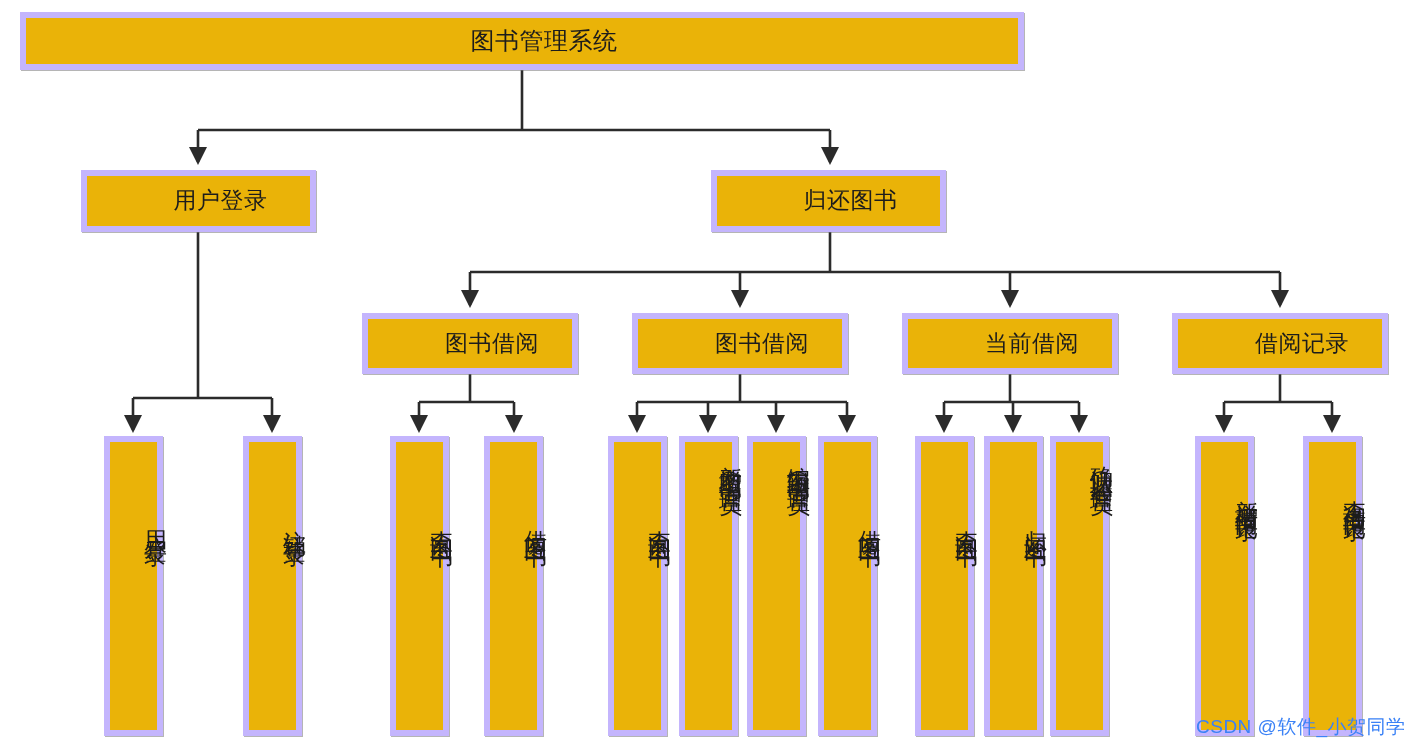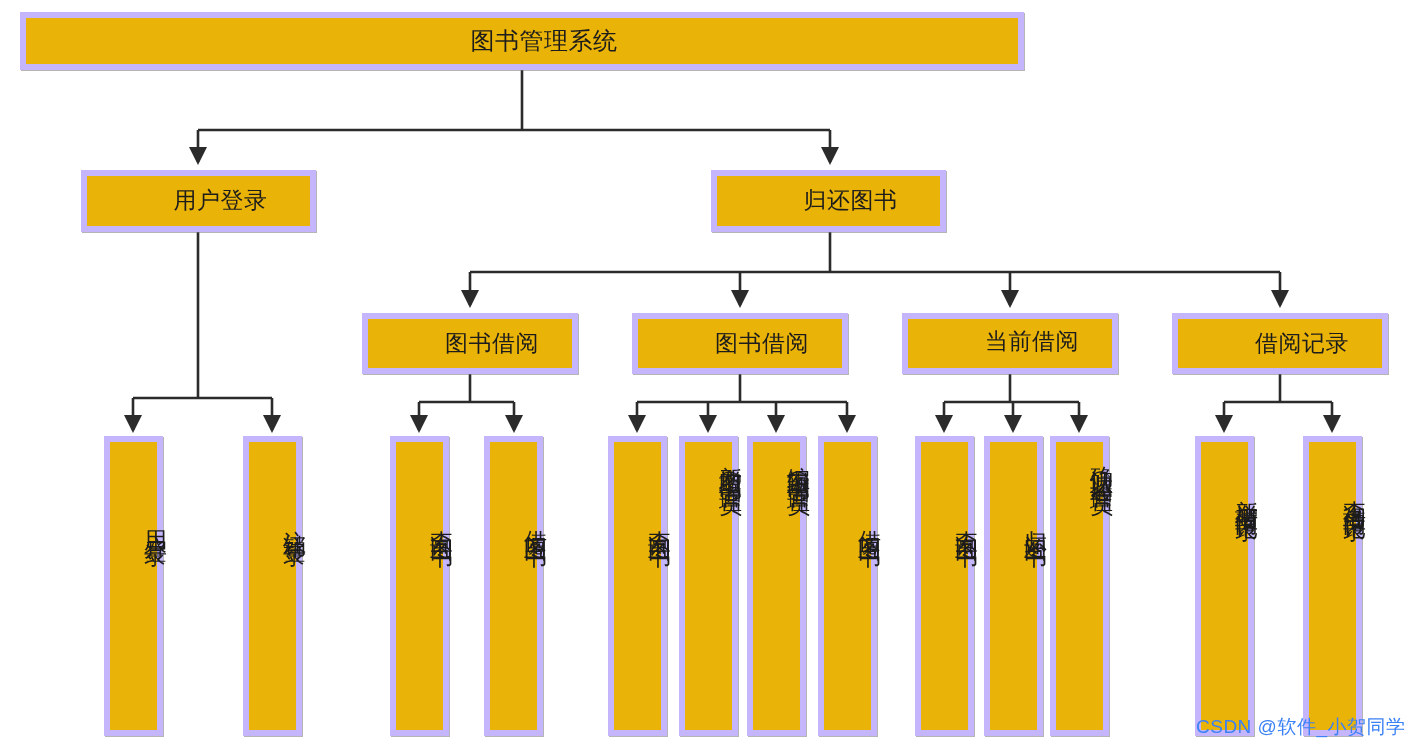--- a/index.html
+++ b/index.html
@@ -143,21 +143,21 @@
   <div class="node horiz" style="left:711px; top:170px; width:235px; height:62px;">
     <span class="label">归还图书</span>
   </div>
 
   <div class="node horiz" style="left:362px; top:313px; width:216px; height:61px;">
     <span class="label">图书借阅</span>
   </div>
   <div class="node horiz" style="left:632px; top:313px; width:216px; height:61px;">
     <span class="label">图书借阅</span>
   </div>
-  <div class="node horiz" style="left:902px; top:313px; width:216px; height:61px;font-family:Liberation Mono, monospace;">
+  <div class="node horiz" style="left:902px; top:313px; width:216px; height:61px;">
     <span class="label">当前借阅</span>
   </div>
   <div class="node horiz" style="left:1172px; top:313px; width:216px; height:61px;">
     <span class="label">借阅记录</span>
   </div>
 
   <div class="node vert" style="left:104px; top:436px; width:59px; height:300px; padding-top:70px;">
     <span class="label">用户登录</span>
   </div>
   <div class="node vert" style="left:243px; top:436px; width:59px; height:300px; padding-top:70px;">

